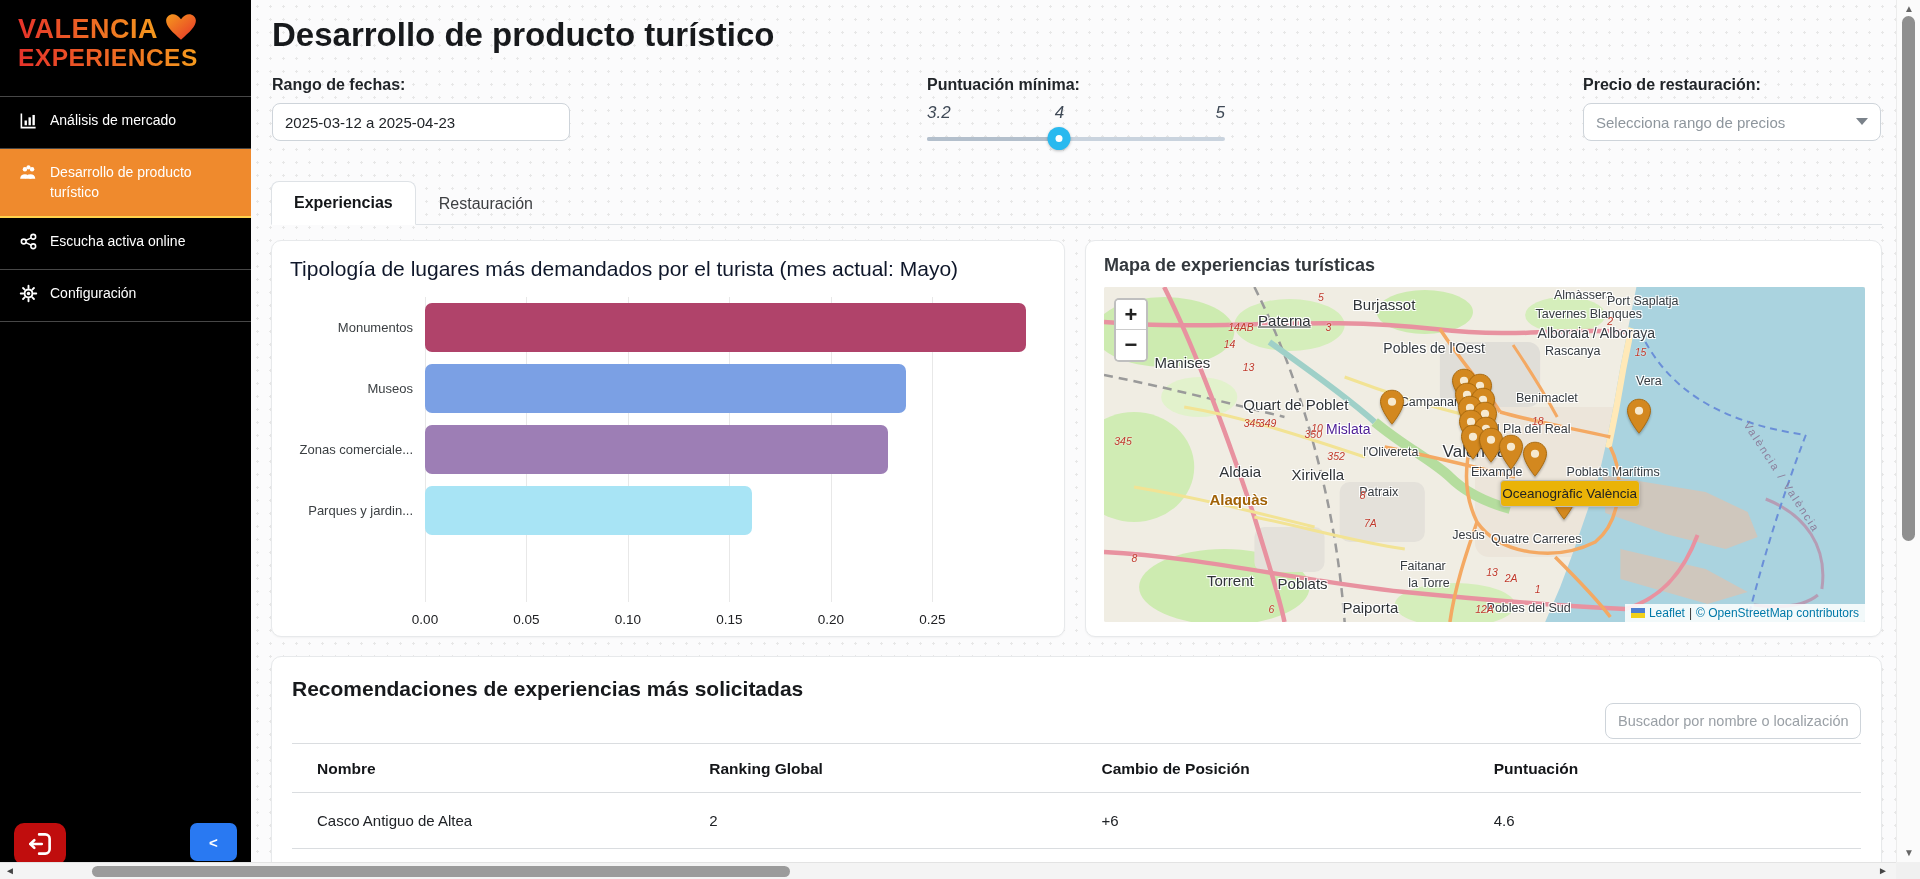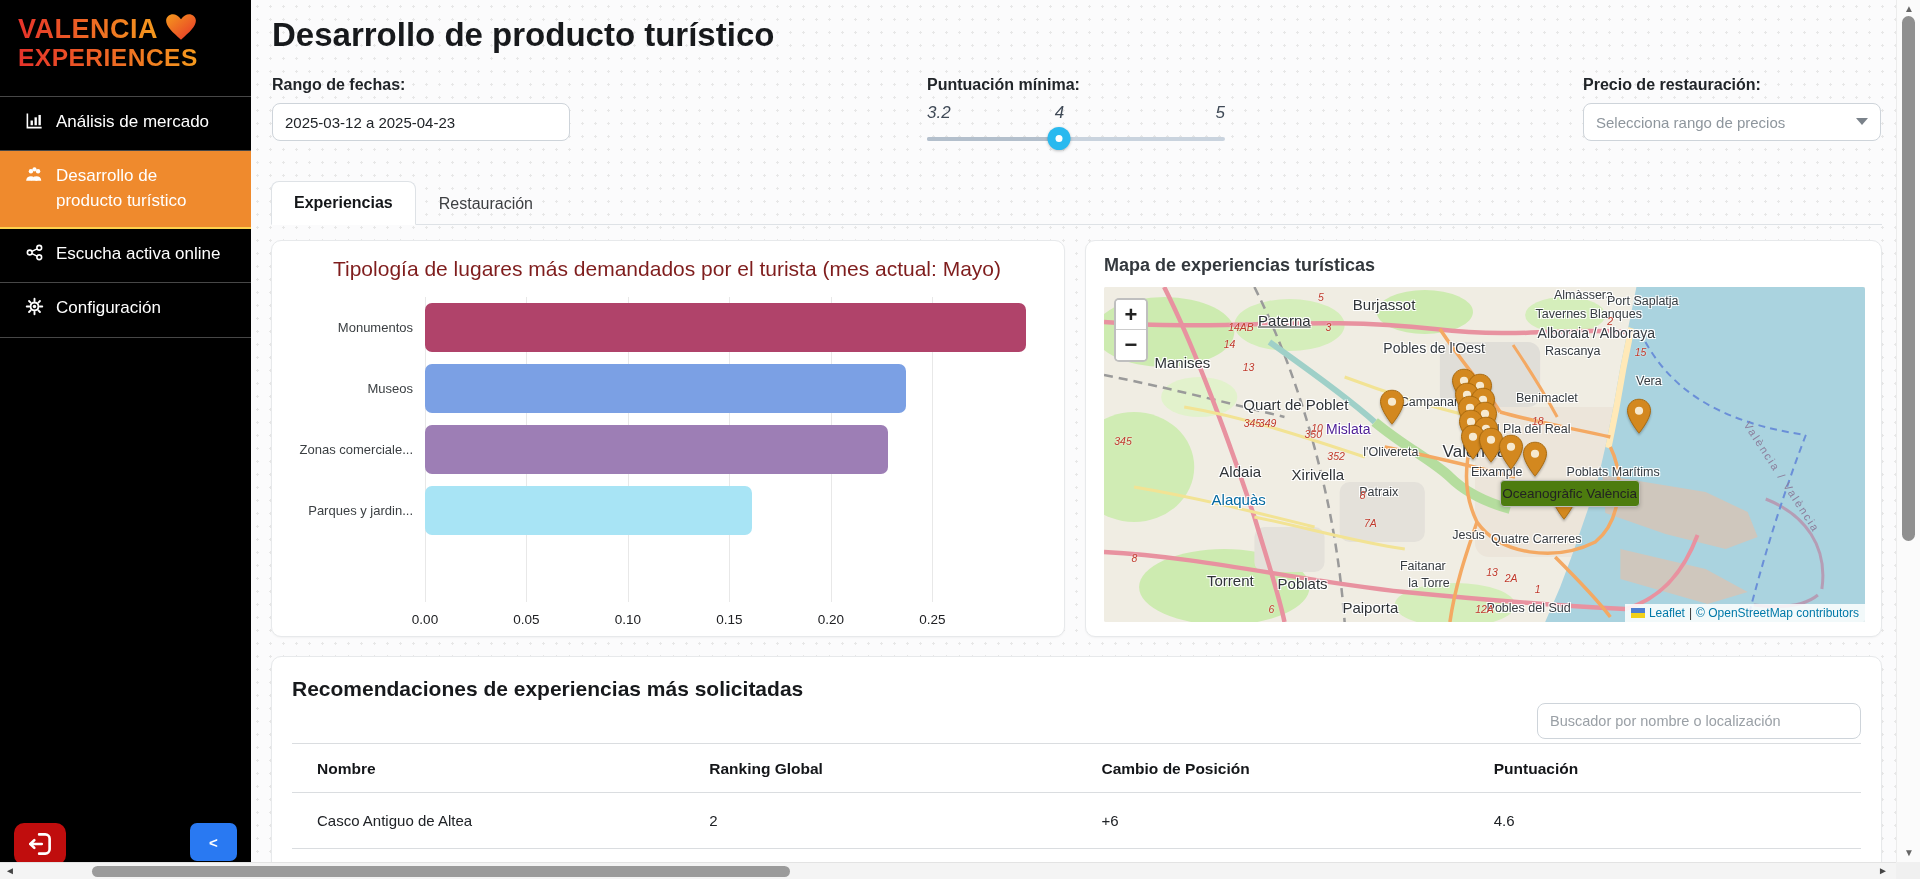--- a/index.html
+++ b/index.html
@@ -9,22 +9,22 @@
 
   
   .sidebar { position:absolute; left:0; top:0; width:251px; height:862px; background:#000; z-index:5; }
   .logo { padding:14px 18px 10px 18px; position:relative; }
   .logo-line { font-weight:800; font-size:27px; letter-spacing:.5px; line-height:1.12;
                background:linear-gradient(90deg,#e6322a,#f59a1d);
                -webkit-background-clip:text; background-clip:text; color:transparent; display:inline-block; }
   .logo-row1 { display:flex; align-items:center; gap:6px; }
   .heart { width:34px; height:30px; margin-top:-4px; }
   .nav { border-top:1px solid rgba(255,255,255,.28); margin-top:14px; }
-  .nav-item { display:flex; align-items:flex-start; gap:11px; padding:13px 25px; color:#fff;
-              font-size:17px; line-height:1.45; border-bottom:1px solid rgba(255,255,255,.28);
+  .nav-item { display:flex; align-items:flex-start; gap:11px; padding:13px 19px; color:#fff;
+              font-size:14px; line-height:1.45; border-bottom:1px solid rgba(255,255,255,.28);
               cursor:pointer; }
   .nav-item .nicon { flex:0 0 20px; margin-top:1px; }
   .nav-item.active { background:#ef8a2d; border-bottom:2px solid #ffd24d; }
   .side-bottom-btn { position:absolute; display:flex; align-items:center; justify-content:center; cursor:pointer; }
   .logout-btn { left:14px; top:823px; width:52px; height:42px; background:#c00d0d; border-radius:10px; }
   .collapse-btn { left:190px; top:823px; width:47px; height:38px; background:#2979f2; border-radius:7px;
                   color:#fff; font-size:15px; font-weight:700; }
 
   
   .main { position:absolute; left:251px; top:0; width:1645px; height:862px; overflow:hidden;
@@ -66,21 +66,21 @@
          border-radius:8px 8px 0 0; margin-bottom:-1px; }
   .tab.active { background:#fff; border-color:#dee2e6; font-weight:700; color:#141619;
                 border-bottom:1px solid #fff; }
 
   .card { position:absolute; background:#fff; border:1px solid #e7e9eb; border-radius:10px;
           box-shadow:0 1px 2px rgba(0,0,0,.04); }
   .chart-card { left:20px; top:240px; width:794px; height:397px; }
   .map-card   { left:834px; top:240px; width:797px; height:397px; }
   .reco-card  { left:20px; top:656px; width:1611px; height:240px; overflow:hidden; }
 
-  .chart-title { padding:16px 20px 6px 18px; font-size:21px; font-weight:500; color:#7f1d1d;text-align:center; }
+  .chart-title { padding:16px 20px 6px 18px; font-size:21px; font-weight:500; color:#0f172a; }
   .plot-wrap { position:relative; margin:10px 18px 0 18px; height:305px; }
   .grid-overlay { position:absolute; left:135px; right:4px; top:0; bottom:0; }
   .gridline { position:absolute; top:0; bottom:0; width:1px; background:#e8e8e8; }
   .crows { position:relative; height:305px; }
   .crow { display:flex; height:61px; align-items:center; }
   .clabel { width:135px; padding-right:12px; text-align:right; font-size:13px; color:#3c4043; }
   .ctrack { position:relative; flex:1; height:61px; margin-right:4px; }
   .cbar { position:absolute; left:0; top:6px; height:49px; border-radius:7px; }
   .ticks { position:relative; margin:10px 22px 0 153px; height:20px; }
   .tick { position:absolute; transform:translateX(-50%); font-size:13.5px; color:#202124; }
@@ -88,38 +88,38 @@
   .map-title { padding:14px 18px 6px 18px; font-size:18px; font-weight:700; color:#33383d; }
   .leaflet-map { position:absolute; left:18px; top:46px; width:761px; height:335px;
                  background:#f0ede3; overflow:hidden; border-radius:2px; }
   .basemap { position:absolute; inset:0; width:100%; height:100%; }
   .place-label { position:absolute; transform:translate(-50%,-50%); color:#363b40; white-space:nowrap;
                  text-shadow:-1px -1px 0 #fff,1px -1px 0 #fff,-1px 1px 0 #fff,1px 1px 0 #fff; }
   .road-num { position:absolute; transform:translate(-50%,-50%); color:#c0392b; font-size:10.5px;
               font-style:italic; text-shadow:0 0 2px #fff; }
   .marker { position:absolute; width:26px; height:36px; transform:translate(-50%,-94%);
             filter:drop-shadow(0 2px 1px rgba(0,0,0,.25)); cursor:pointer; }
-  .map-tooltip { position:absolute; left:52%; top:57.6%; width:140px; height:27px; background:#4d7c0f;
+  .map-tooltip { position:absolute; left:52%; top:57.6%; width:140px; height:27px; background:#eab308;
                  border:1px solid #bdbdbd; border-radius:4px; box-shadow:0 1px 4px rgba(0,0,0,.2);
                  display:flex; align-items:center; justify-content:center; font-size:13.5px; color:#222; }
   .zoomctl { position:absolute; left:10px; top:11px; width:34px; background:#fff;
              border:2px solid rgba(0,0,0,.25); border-radius:5px; overflow:hidden; z-index:4; }
   .zoombtn { width:100%; height:30px; display:flex; align-items:center; justify-content:center;
              font-size:22px; font-weight:700; color:#222; cursor:pointer; background:#fff; }
   .zoombtn:first-child { border-bottom:1px solid #ccc; }
   .attribution { position:absolute; right:0; bottom:0; background:rgba(255,255,255,.85);
                  padding:2px 6px; font-size:12px; color:#333; z-index:4; display:flex; align-items:center; gap:4px;}
   .attribution a { color:#0078a8; text-decoration:none; }
   .ua-flag { display:inline-block; width:14px; height:10px;
              background:linear-gradient(#4f7fd0 50%, #f2d118 50%); }
   .water-label { position:absolute; left:80.5%; top:55%; transform:rotate(57deg); color:#8c7f9c;
                  font-size:11px; letter-spacing:2px; white-space:nowrap; }
 
   .reco-title { padding:20px 20px 4px 20px; font-size:21px; font-weight:700; color:#17191c; }
-  .search-input { position:absolute; right:20px; top:46px; width:324px; height:36px;
+  .search-input { position:absolute; right:20px; top:46px; width:256px; height:36px;
                   border:1px solid #ced4da; border-radius:8px; font-size:14.5px; padding:0 12px;
                   color:#212529; font-family:"Liberation Sans",sans-serif; }
   .search-input::placeholder { color:#9aa0a6; }
   .reco-table { width:calc(100% - 40px); margin:38px 20px 0 20px; border-collapse:collapse;
                 border-top:1px solid #dadde0; }
   .reco-table th { text-align:left; font-size:15.5px; font-weight:700; color:#141619;
                    padding:16px 0 14px 25px; border-bottom:1px solid #dadde0; width:25%; }
   .reco-table td { font-size:15px; color:#202327; padding:19px 0 19px 25px; border-bottom:1px solid #dadde0; }
 
   
@@ -357,21 +357,21 @@
             <span class="place-label" style="left: 25.2%; top: 35%; font-size: 15px; color: rgb(47, 51, 55);">Quart de Poblet</span>
             <span class="place-label" style="left: 42.7%; top: 34.3%; font-size: 12.5px;">Campanar</span>
             <span class="place-label" style="left: 32.1%; top: 42.4%; font-size: 14px; color: #4c1d95;">Mislata</span>
             <span class="place-label" style="left: 56%; top: 42.3%; font-size: 12.5px;">el Pla del Real</span>
             <span class="place-label" style="left: 37.7%; top: 49.4%; font-size: 12.5px;">l'Olivereta</span>
             <span class="place-label" style="left: 48.7%; top: 49.4%; font-size: 17px; color: rgb(47, 51, 55);">Valencia</span>
             <span class="place-label" style="left: 17.9%; top: 55%; font-size: 15px; color: rgb(47, 51, 55);">Aldaia</span>
             <span class="place-label" style="left: 28.1%; top: 55.7%; font-size: 15px; color: rgb(47, 51, 55);">Xirivella</span>
             <span class="place-label" style="left: 51.6%; top: 55.1%; font-size: 12.5px;">Eixample</span>
             <span class="place-label" style="left: 66.9%; top: 55.3%; font-size: 12.5px;">Poblats Marítims</span>
-            <span class="place-label" style="left: 17.7%; top: 63.4%; font-size: 15px; color: #0369a1;">Alaquàs</span>
+            <span class="place-label" style="left: 17.7%; top: 63.4%; font-size: 15px; color: #a16207; font-weight: bold;">Alaquàs</span>
             <span class="place-label" style="left: 36.1%; top: 61.2%; font-size: 12.5px;">Patraix</span>
             <span class="place-label" style="left: 47.9%; top: 74.1%; font-size: 12.5px;">Jesús</span>
             <span class="place-label" style="left: 56.8%; top: 75.2%; font-size: 12.5px;">Quatre Carreres</span>
             <span class="place-label" style="left: 16.6%; top: 87.4%; font-size: 15px; color: rgb(47, 51, 55);">Torrent</span>
             <span class="place-label" style="left: 26.1%; top: 88.5%; font-size: 15px; color: rgb(47, 51, 55);">Poblats</span>
             <span class="place-label" style="left: 41.9%; top: 83.4%; font-size: 12.5px;">Faitanar</span>
             <span class="place-label" style="left: 42.7%; top: 88.5%; font-size: 12.5px;">la Torre</span>
             <span class="place-label" style="left: 35%; top: 95.5%; font-size: 15px; color: rgb(47, 51, 55);">Paiporta</span>
             <span class="place-label" style="left: 55.8%; top: 95.9%; font-size: 12.5px;">Pobles del Sud</span>
           </div>

